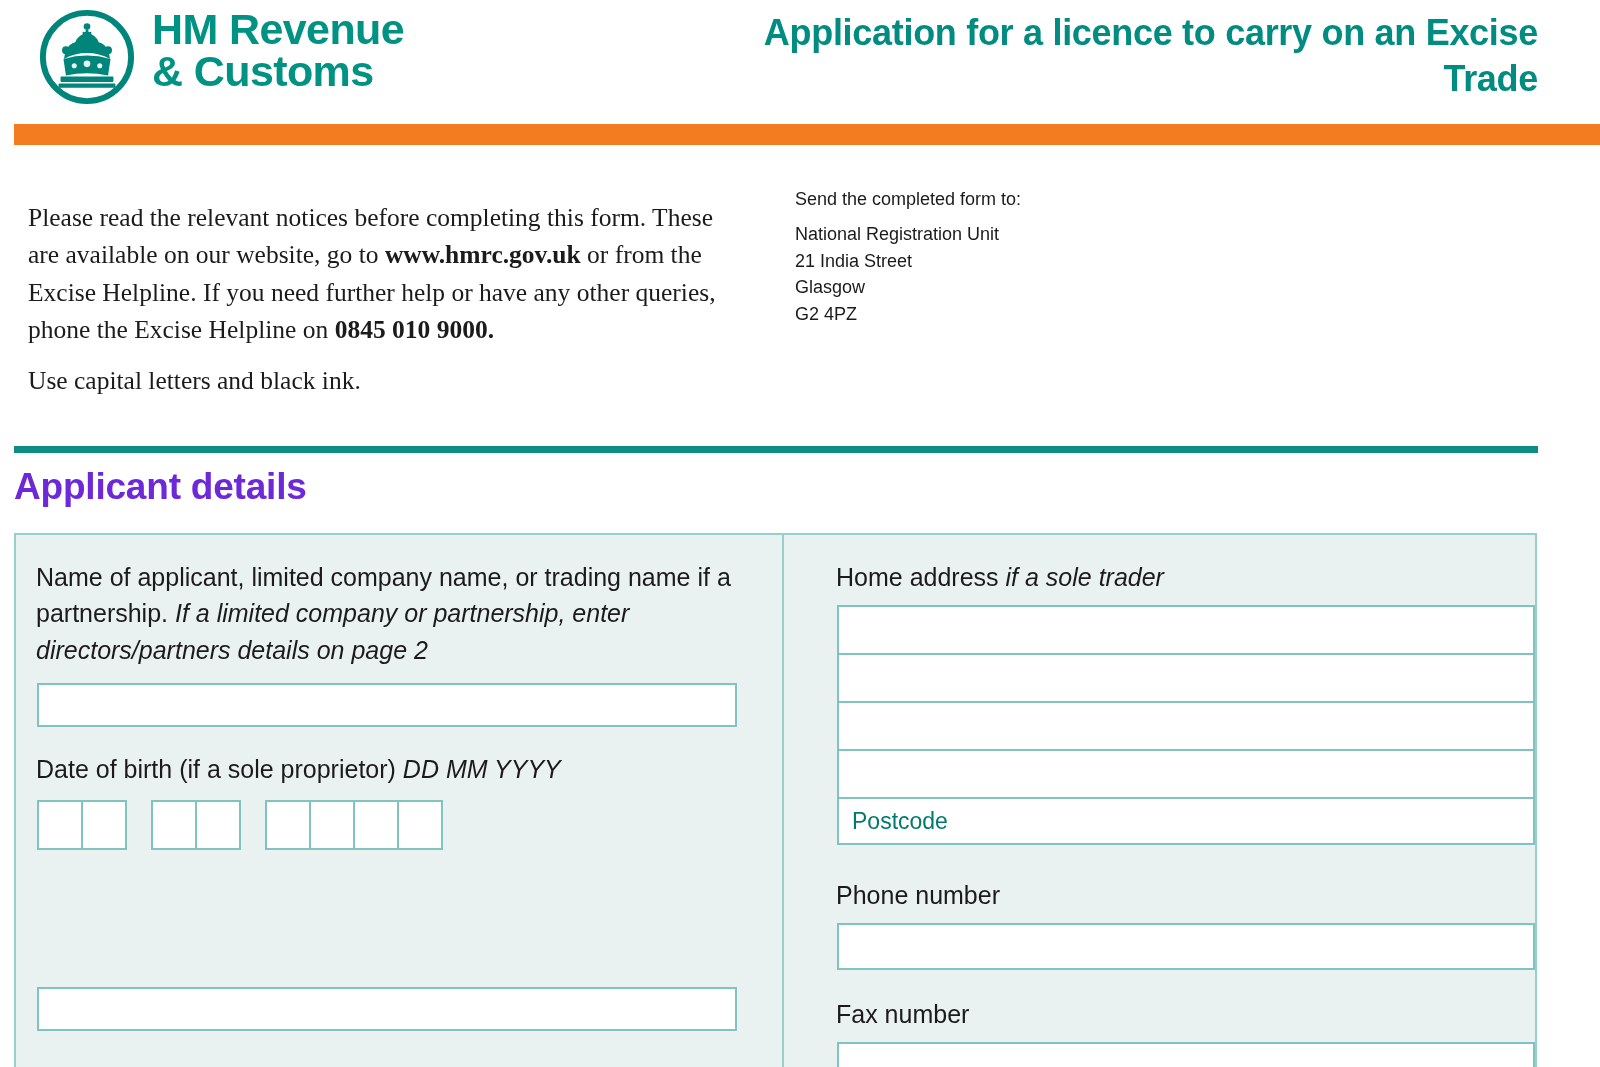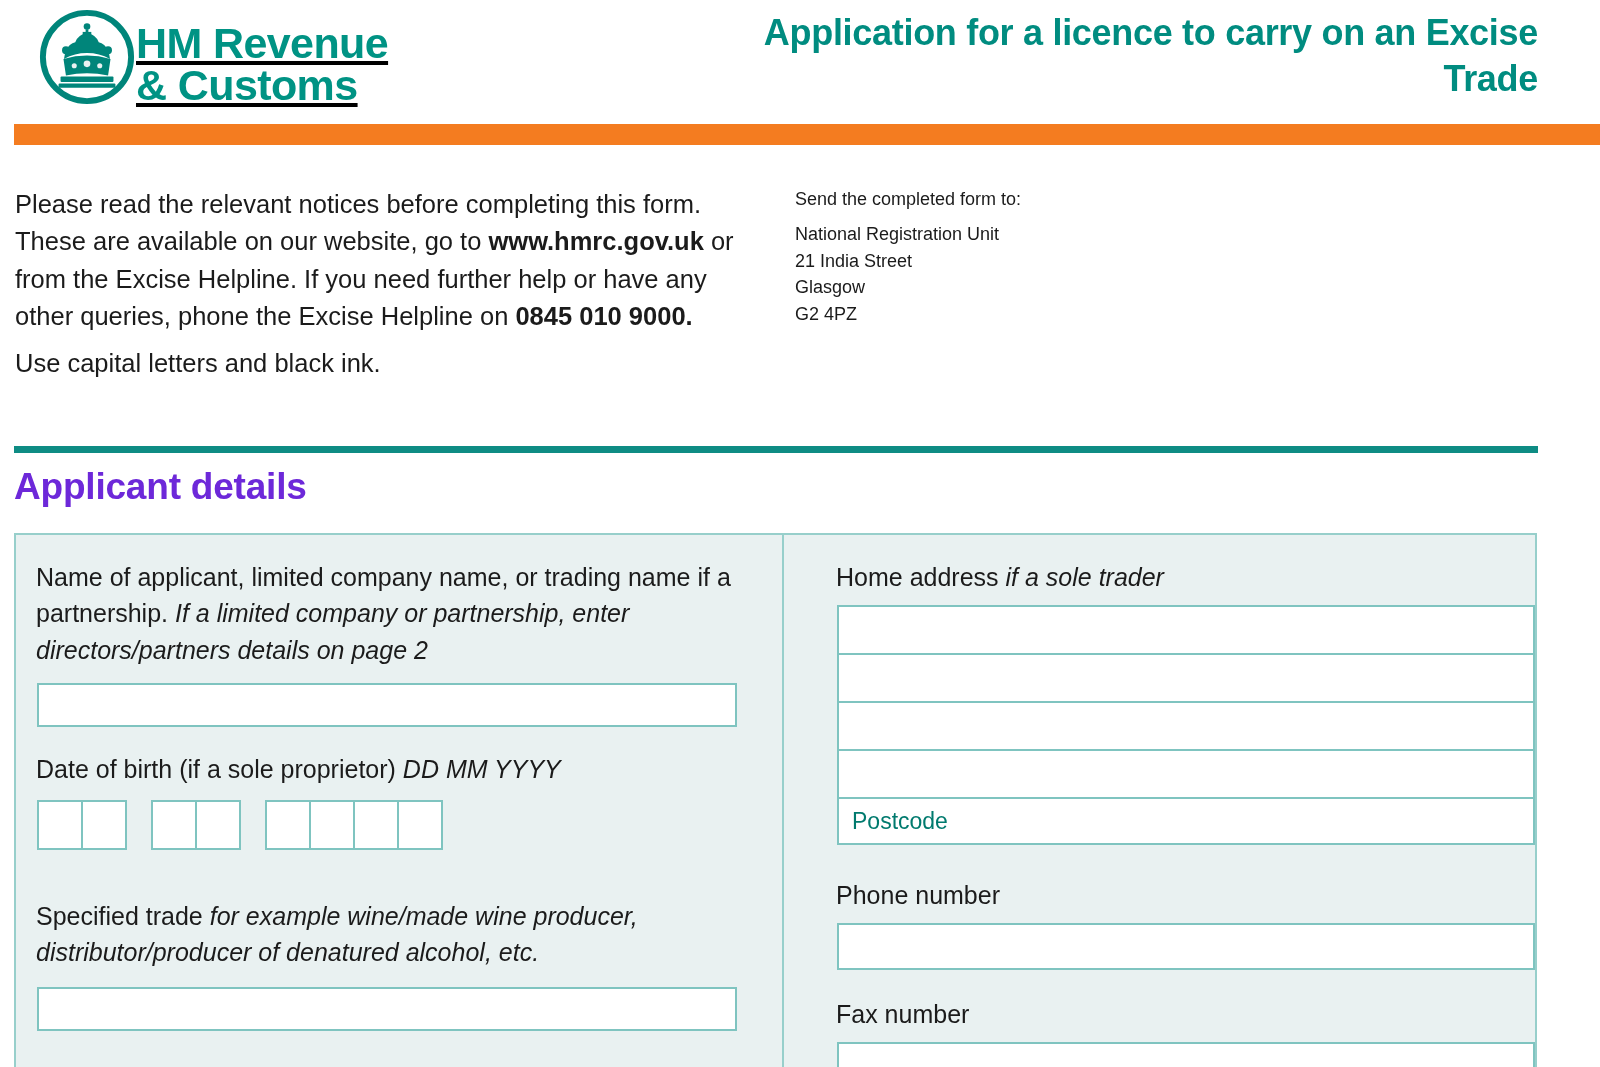--- a/index.html
+++ b/index.html
@@ -24,22 +24,22 @@
   .header {
     position: absolute;
     left: 0; top: 0;
     width: 1600px;
     height: 125px;
   }
   .logo-block {
     position: absolute;
     left: 38px; top: 8px;
     display: flex;
-    align-items: flex-end;
-    text-decoration: underline;
+    align-items: flex-start;
+    gap: 16px;
   }
   .crown-icon {
     width: 98px;
     height: 98px;
     flex: 0 0 auto;
     display: block;
   }
   .logo-text {
     color: #009384;
     font-size: 43px;
@@ -69,21 +69,21 @@
 
   
   .intro-left {
     position: absolute;
     left: 15px; top: 186px;
     width: 745px;
     font-size: 25.5px;
     color: #1b1b1b;
     line-height: 1.47;
   }
-  .intro-left p { margin: 0; }
+  .intro-left p { margin: 13px; font-family: Liberation Serif, serif; }
   .intro-left p + p { margin-top: 9px; }
   .intro-left b { font-weight: bold; }
 
   .address-block {
     position: absolute;
     left: 795px; top: 186px;
     width: 520px;
     font-size: 18px;
     color: #1b1b1b;
     line-height: 1.47;
@@ -326,21 +326,20 @@
         </div>
         <div class="dob-gap"></div>
         <div class="dob-group">
           <div class="dob-cell"></div>
           <div class="dob-cell"></div>
           <div class="dob-cell"></div>
           <div class="dob-cell"></div>
         </div>
       </div>
 
-      <div class="field-label lbl-trade"><span>Specified trade  </span><i>for example wine/made wine producer, distributor/producer of denatured alcohol, etc.</i></div>
       <div class="inp-trade">
         <input class="text-input" type="text" value="" style="">
       </div>
     </div>
 
     <div class="col-right">
 
       <div class="field-label lbl-home"><span>Home address  </span><i>if a sole trader</i></div>
 
       <div class="addr-stack">

